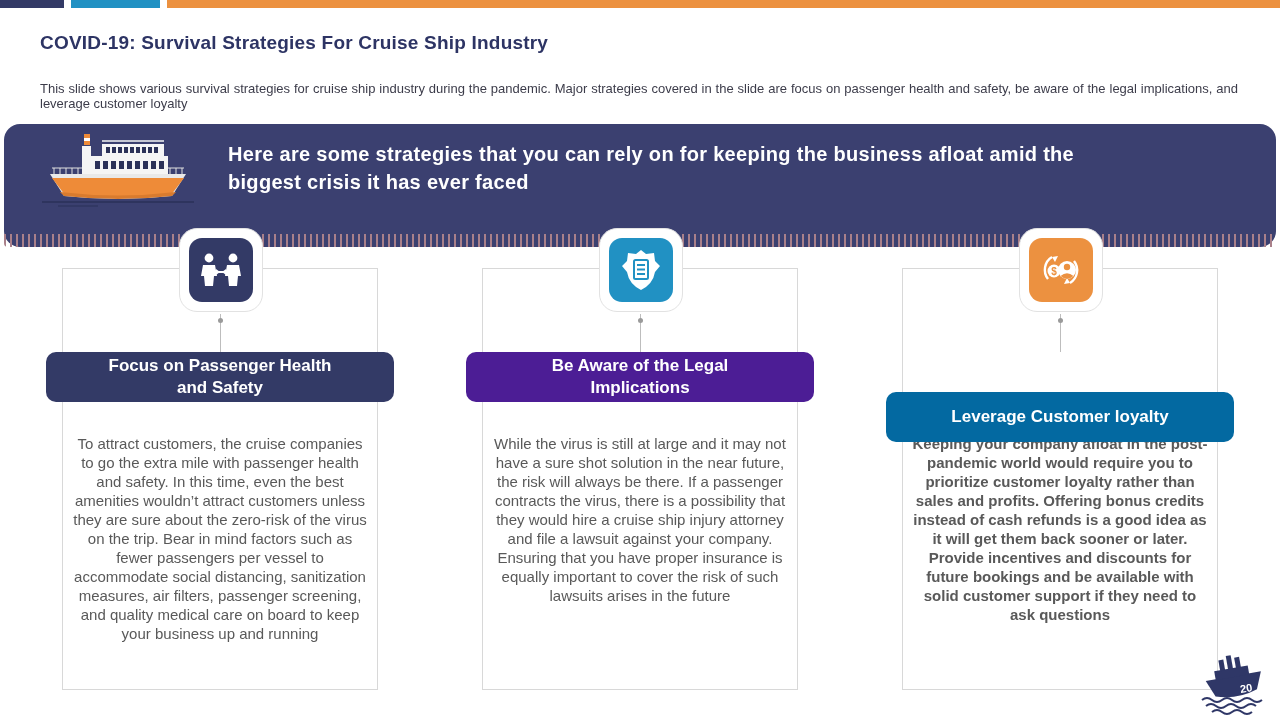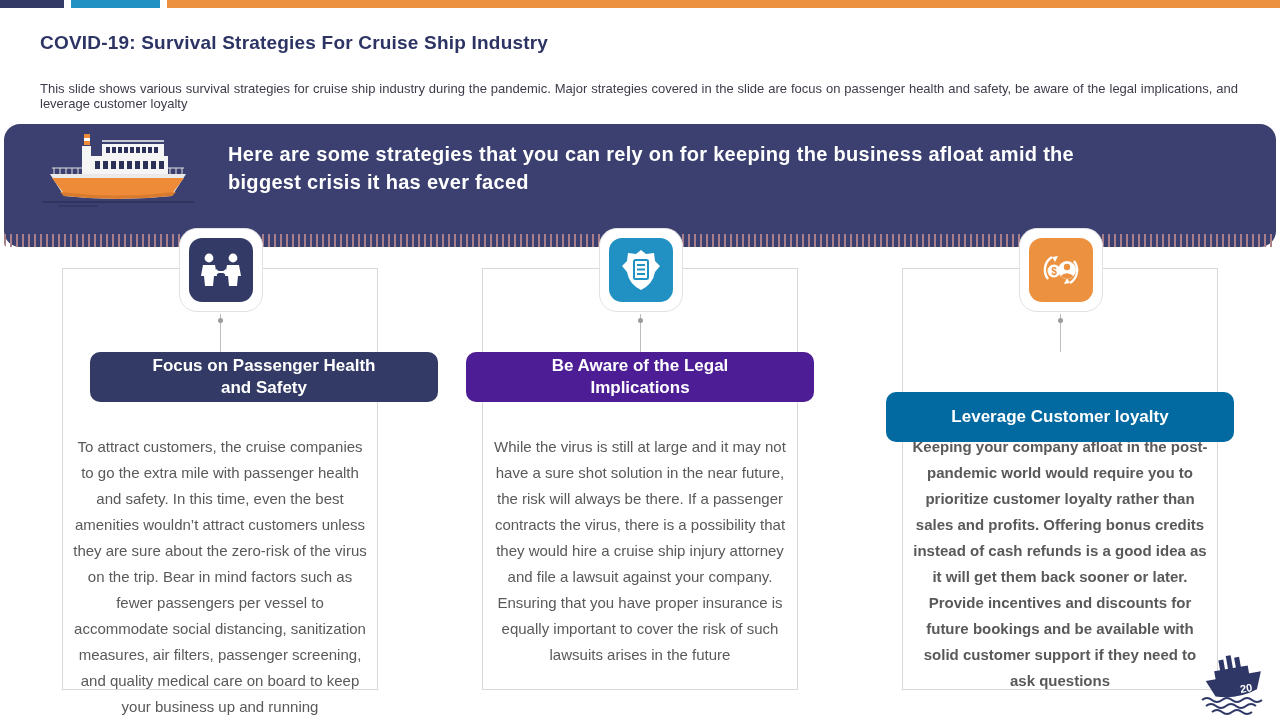--- a/index.html
+++ b/index.html
@@ -63,27 +63,27 @@
   .connector{position:absolute;top:314px;width:1px;height:38px;background:#bdbdbd;z-index:1;}
   .connector.c1{left:220px;} .connector.c2{left:640px;} .connector.c3{left:1060px;}
   .connector-dot{position:absolute;top:318px;width:5px;height:5px;border-radius:50%;background:#9a9a9a;z-index:2;}
   .connector-dot.c1{left:218px;} .connector-dot.c2{left:638px;} .connector-dot.c3{left:1058px;}
 
   .col-header{
     position:absolute;top:352px;width:348px;height:50px;border-radius:10px;z-index:4;
     display:flex;align-items:center;justify-content:center;text-align:center;
     color:#ffffff;font-size:17px;font-weight:bold;line-height:22px;padding:0 46px;box-sizing:border-box;
   }
-  .col-header.c1{left:46px;background:#333a66;margin-left:44px;}
+  .col-header.c1{left:46px;background:#333a66;}
   .col-header.c2{left:466px;background:#4c1d95;}
   .col-header.c3{left:886px;background:#0369a1;margin-top:40px;}
 
   .col-body{
     position:absolute;top:434px;width:300px;
-    font-size:15px;line-height:26px;color:#595959;text-align:center;
+    font-size:15px;line-height:19px;color:#595959;text-align:center;
   }
   .col-body.c1{left:70px;} .col-body.c2{left:490px;} .col-body.c3{left:910px;font-weight:bold;}
 
   
   .footer-logo{position:absolute;right:10px;bottom:4px;width:72px;height:68px;}
   .footer-page{
     position:absolute;right:28px;bottom:26px;color:#ffffff;font-size:11px;font-weight:bold;
     transform:rotate(-9deg);z-index:5;
   }
 </style>

